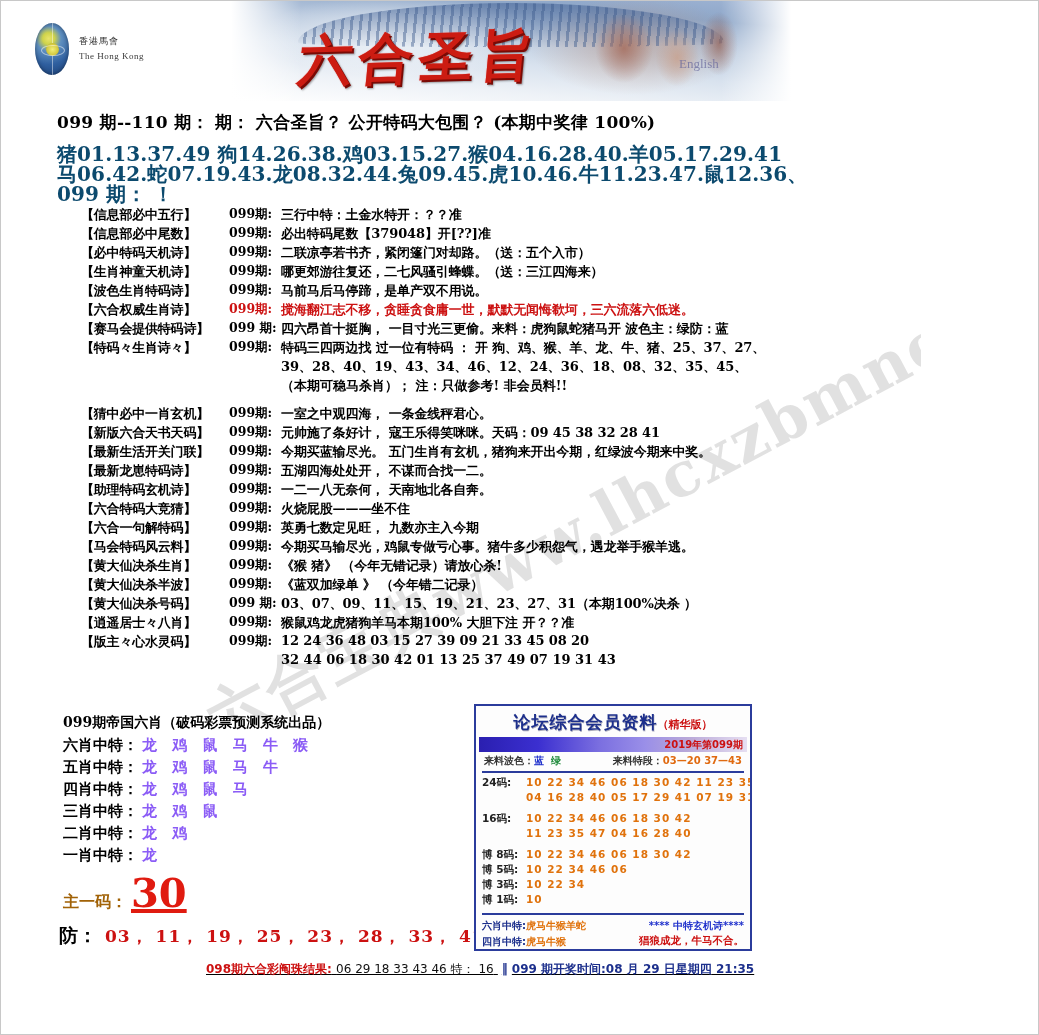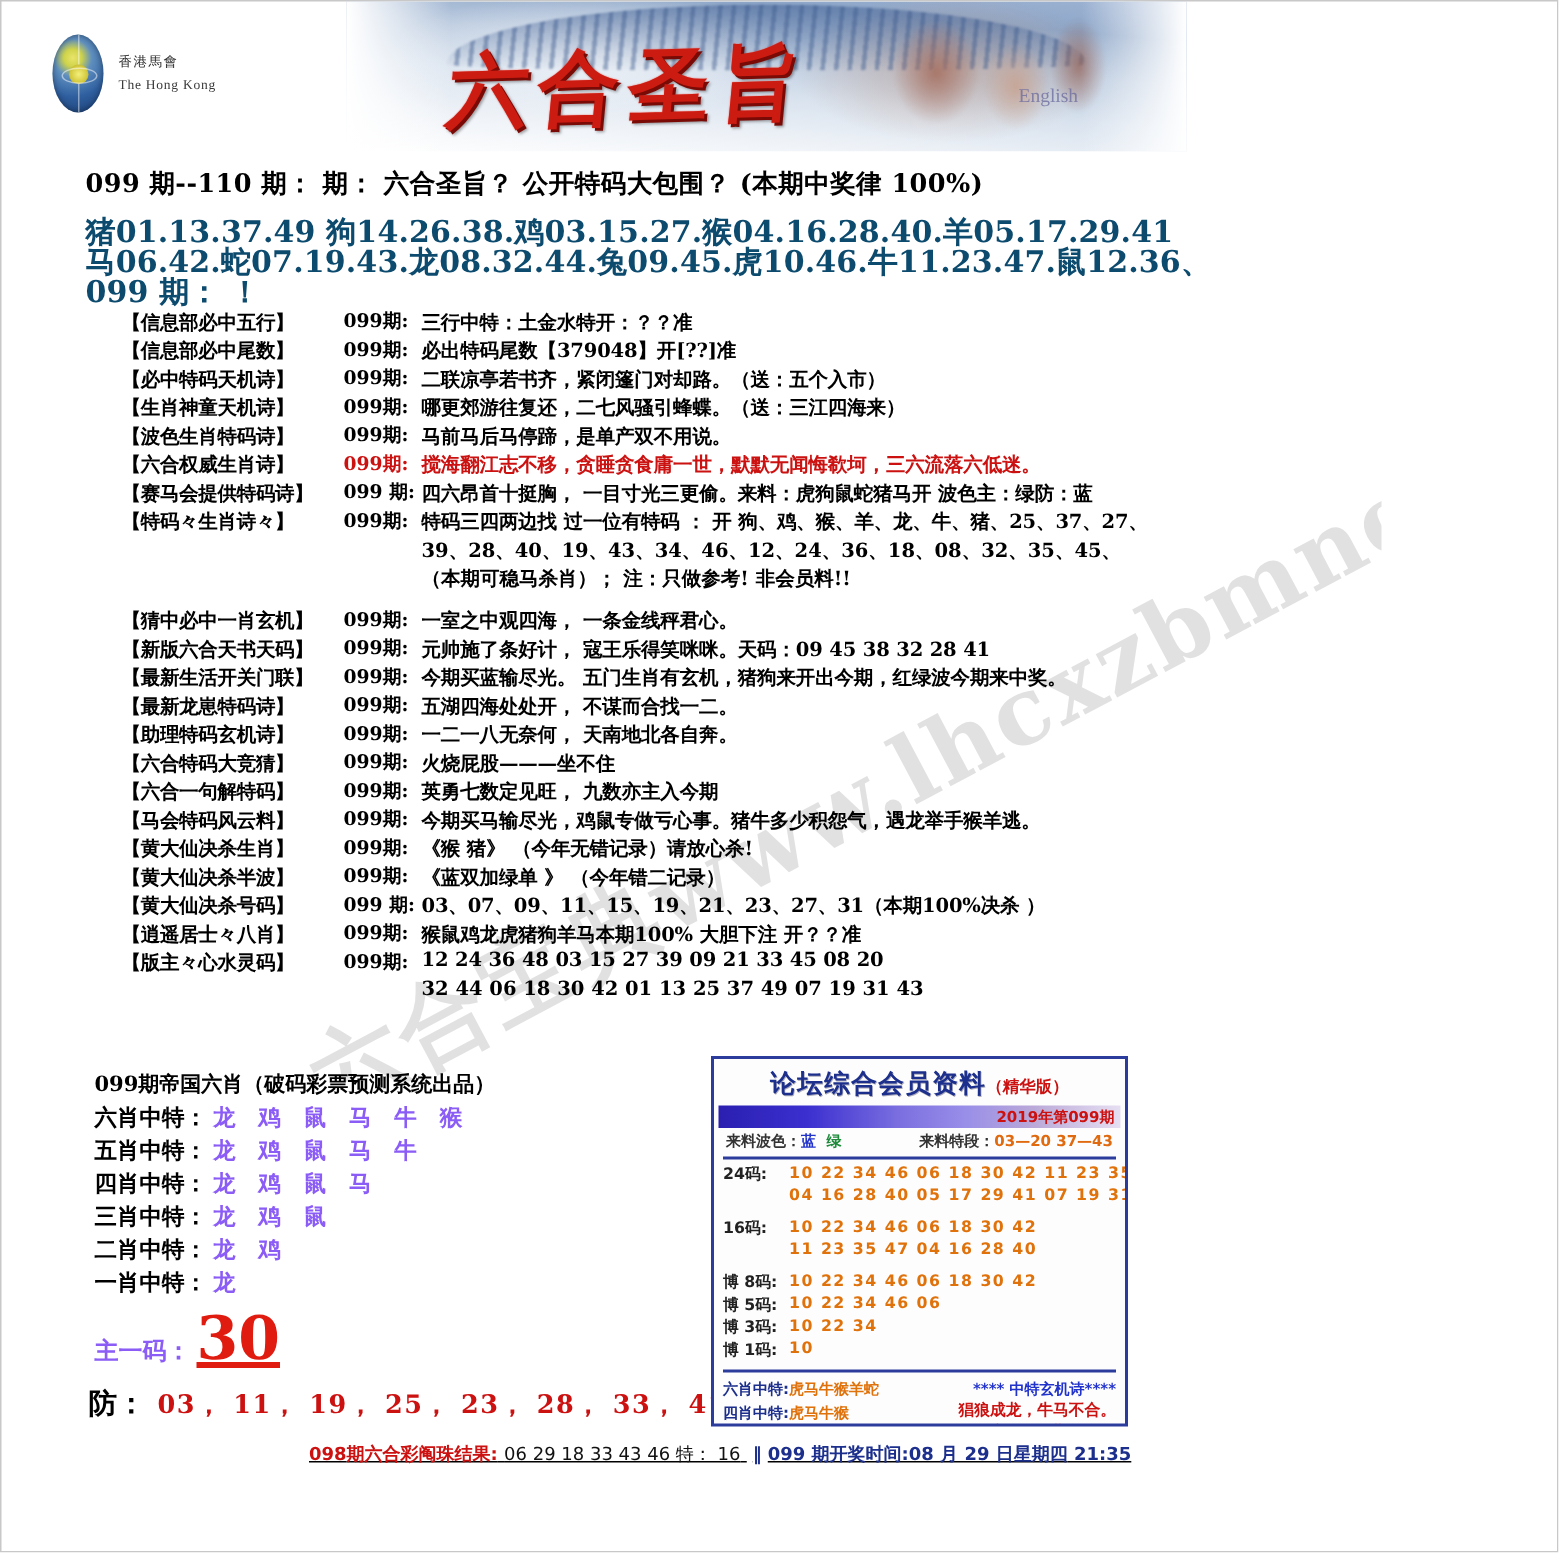--- a/index.html
+++ b/index.html
@@ -180,21 +180,21 @@
     font-family:"DejaVu Serif","Liberation Serif",serif;
     font-weight:bold; font-size:15px; color:#8b5cf6; letter-spacing:5px;
     margin-left:4px;
   }
 
   #main-code{
     position:absolute; left:62px; top:868px; white-space:nowrap;
   }
   #main-code .lbl{
     font-family:"DejaVu Serif","Liberation Serif",serif;
-    font-weight:bold; font-size:16px; color:#8b5cf6; vertical-align:baseline;
+    font-weight:bold; font-size:16px; color:#a16207; vertical-align:baseline;
   }
   #main-code .num{
     font-family:"DejaVu Serif","Liberation Serif",serif;
     font-weight:bold; font-size:40px; color:#e01b10; vertical-align:baseline;
     margin-left:4px;
     text-decoration:underline;
   }
 
   #defend{
     position:absolute; left:58px; top:922px; white-space:nowrap;

